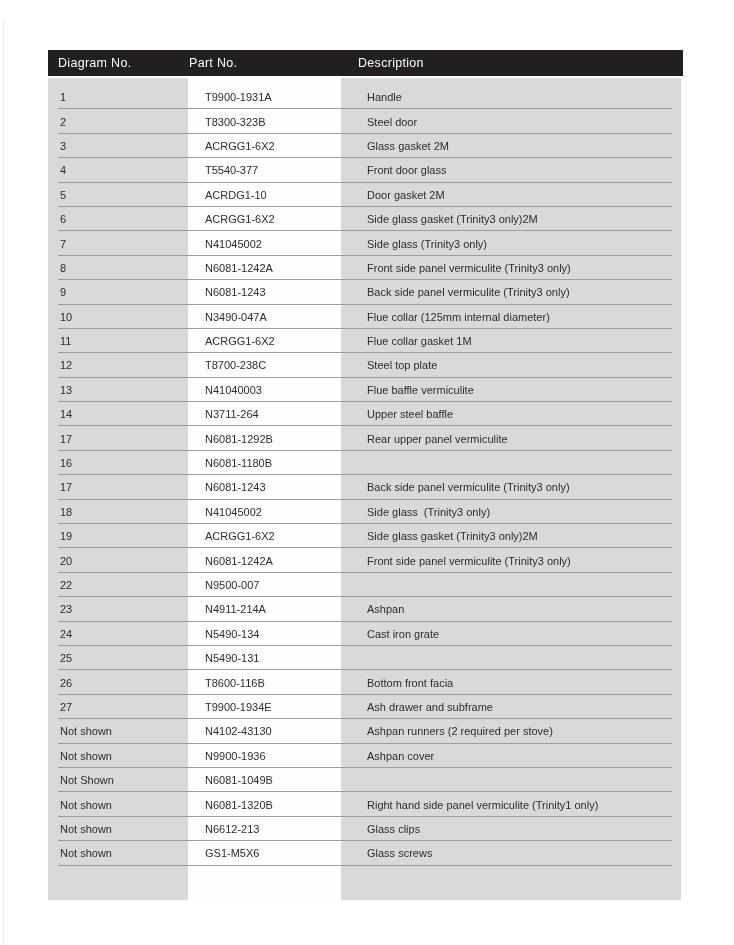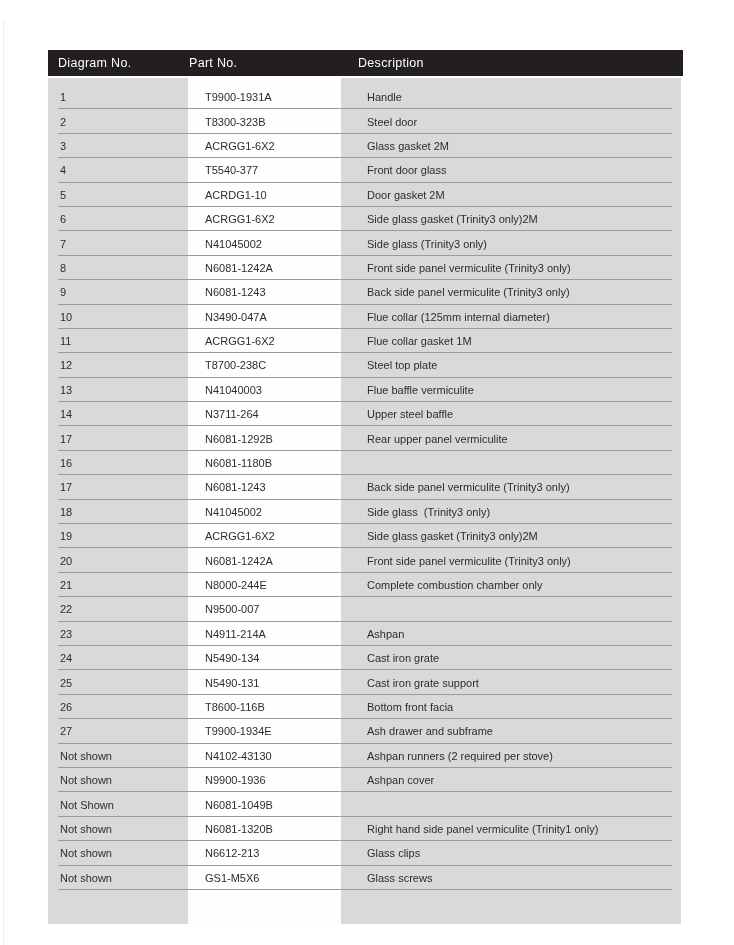--- a/index.html
+++ b/index.html
@@ -205,25 +205,20 @@
     <span class="cell c-part">ACRGG1-6X2</span>
     <span class="cell c-desc">Side glass gasket (Trinity3 only)2M</span>
   </div>
 
   <div class="row">
     <span class="cell c-no">20</span>
     <span class="cell c-part">N6081-1242A</span>
     <span class="cell c-desc">Front side panel vermiculite (Trinity3 only)</span>
   </div>
 
-  <div class="row">
-    <span class="cell c-no">21</span>
-    <span class="cell c-part">N8000-244E</span>
-    <span class="cell c-desc">Complete combustion chamber only</span>
-  </div>
 
   <div class="row">
     <span class="cell c-no">22</span>
     <span class="cell c-part">N9500-007</span>
   </div>
 
   <div class="row">
     <span class="cell c-no">23</span>
     <span class="cell c-part">N4911-214A</span>
     <span class="cell c-desc">Ashpan</span>
@@ -231,21 +226,20 @@
 
   <div class="row">
     <span class="cell c-no">24</span>
     <span class="cell c-part">N5490-134</span>
     <span class="cell c-desc">Cast iron grate</span>
   </div>
 
   <div class="row">
     <span class="cell c-no">25</span>
     <span class="cell c-part">N5490-131</span>
-    <span class="cell c-desc">Cast iron grate support</span>
   </div>
 
   <div class="row">
     <span class="cell c-no">26</span>
     <span class="cell c-part">T8600-116B</span>
     <span class="cell c-desc">Bottom front facia</span>
   </div>
 
   <div class="row">
     <span class="cell c-no">27</span>

